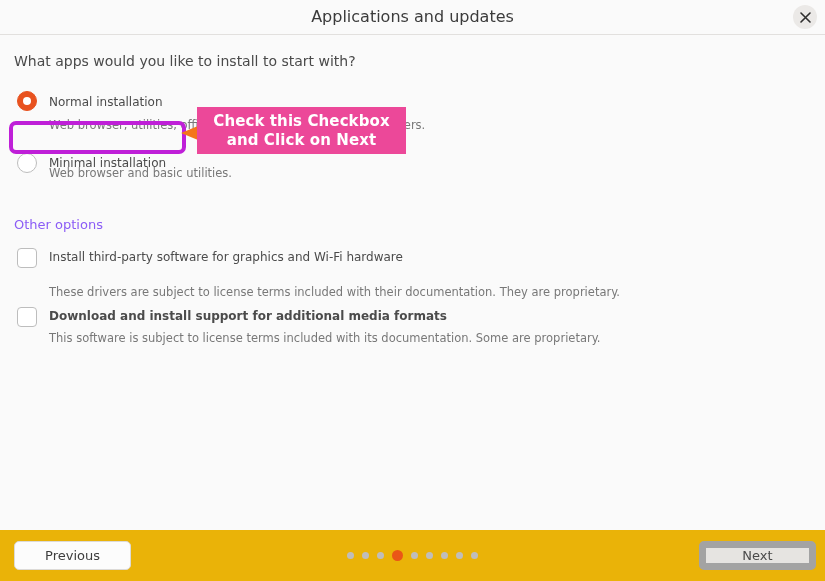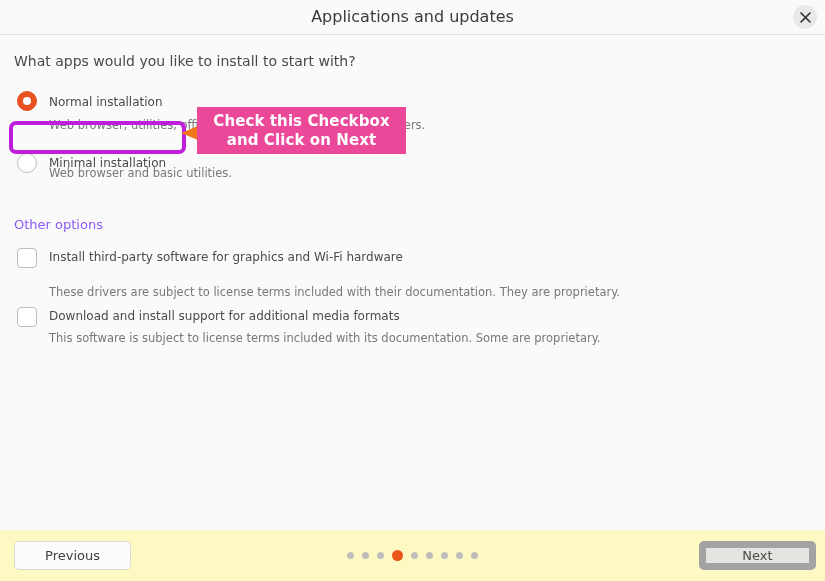--- a/index.html
+++ b/index.html
@@ -161,21 +161,21 @@
     border-bottom: 7px solid transparent;
     border-right: 17px solid #f4761b;
   }
 
   
   .footer {
     position: absolute;
     left: 0; top: 530px;
     width: 825px;
     height: 51px;
-    background: #fef9c3;
+    background: #eab308;
   }
   .btn {
     position: absolute;
     top: 11px;
     height: 29px;
     font-family: "DejaVu Sans", "Liberation Sans", sans-serif;
     font-size: 13px;
     border-radius: 5px;
     cursor: pointer;
     padding: 0;
@@ -250,21 +250,21 @@
     <div class="section-label">Other options</div>
 
     <div class="opt-row">
       <div class="checkbox-box" style="left:17px; top:213px;"></div>
       <div class="opt-label" style="left:49px; top:215px;">Install third-party software for graphics and Wi-Fi hardware</div>
       <div class="opt-desc" style="left:49px; top:250px;">These drivers are subject to license terms included with their documentation. They are proprietary.</div>
     </div>
 
     <div class="opt-row">
       <div class="checkbox-box" style="left:17px; top:272px;"></div>
-      <div class="opt-label" style="left:49px; top:274px;">Download and install support for additional media formats</div>
+      <div class="opt-label" style="left:49px; top:274px;font-weight:bold;">Download and install support for additional media formats</div>
       <div class="opt-desc" style="left:49px; top:296px;">This software is subject to license terms included with its documentation. Some are proprietary.</div>
     </div>
 
     <div class="highlight-box"></div>
     <div class="callout-arrow"></div>
     <div class="callout">
       <div class="callout-line">Check this Checkbox</div>
       <div class="callout-line">and Click on Next</div>
     </div>
 

